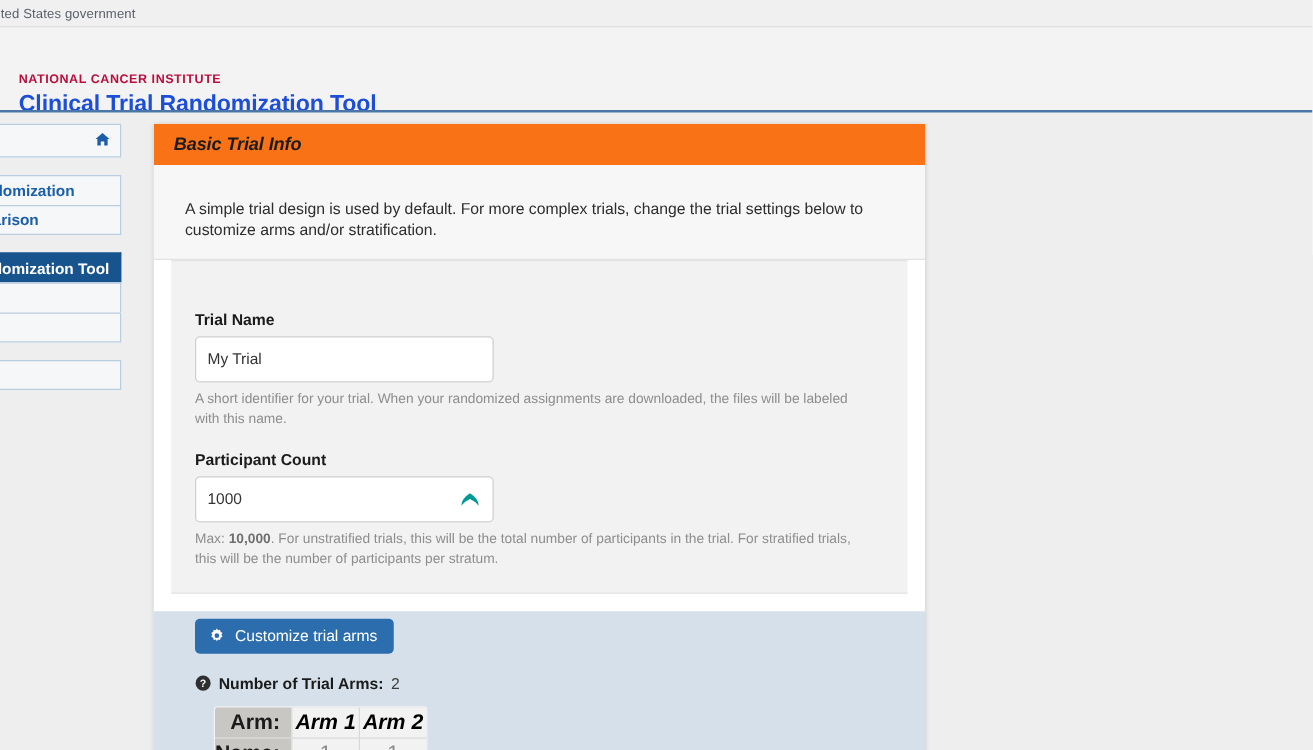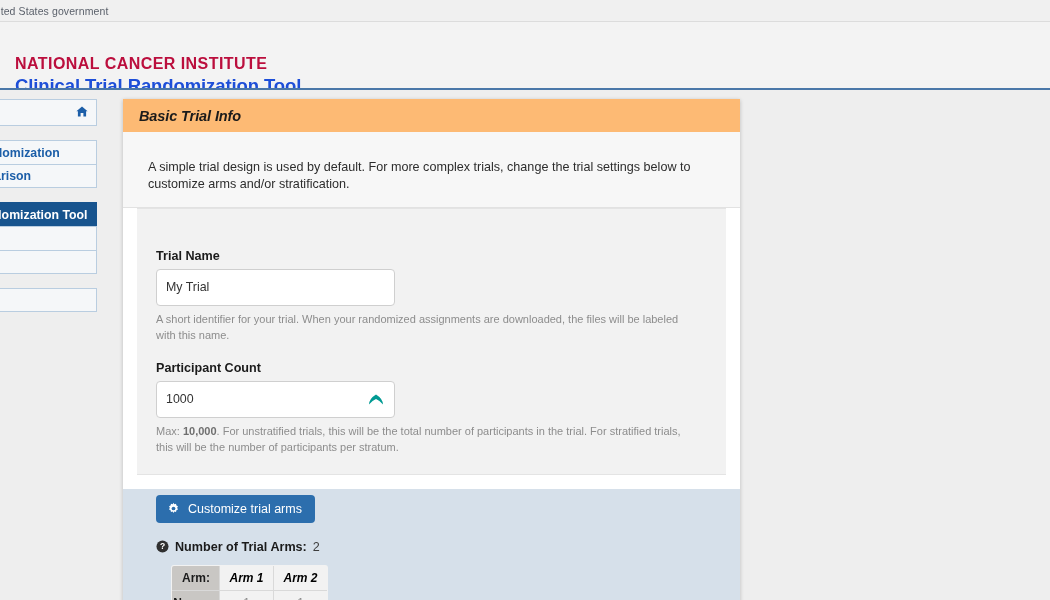--- a/index.html
+++ b/index.html
@@ -50,21 +50,21 @@
     margin-left: -22px;
     flex: none;
     position: relative;
   }
   .logo-mark svg { display:block; }
   .brand {
     margin-left: 7px;
     line-height: 1;
   }
   .brand-eyebrow {
-    font-size: 16px;
+    font-size: 10px;
     font-weight: bold;
     color: #bb0e3d;
     letter-spacing: .45px;
     margin-bottom: 5px;
     white-space: nowrap;
     margin-top: 41px;
   }
   .brand-title {
     font-size: 18.5px;
     font-weight: bold;
@@ -122,21 +122,21 @@
     min-width: 0;
   }
   .card {
     width: 617px;
     background: #ffffff;
     box-shadow: 0 1px 4px rgba(0,0,0,.22);
     box-sizing: border-box;
     overflow: hidden;
   }
   .card-header {
-    background: #fdba74;
+    background: #f97316;
     height: 33px;
     display: flex;
     align-items: center;
     padding: 0 16px;
   }
   .card-header-title {
     font-size: 14.5px;
     font-weight: bold;
     font-style: italic;
     color: #1b1b1b;
@@ -235,21 +235,21 @@
   .arms-table {
     margin: 11px 0 0 48px;
     border-collapse: collapse;
     border: 1px solid #d4d4d4;
     border-radius: 3px;
     overflow: hidden;
     background: #f2f2f2;
   }
   .arms-table th, .arms-table td {
     border: 1px solid #d9d9d9;
-    font-size: 12px;
+    font-size: 17px;
     text-align: center;
     padding: 0;
     height: 25px;
     min-width: 54px;
     box-sizing: border-box;
   }
   .arms-table .rowhead {
     background: #c9c7c4;
     font-weight: bold;
     color: #1b1b1b;

